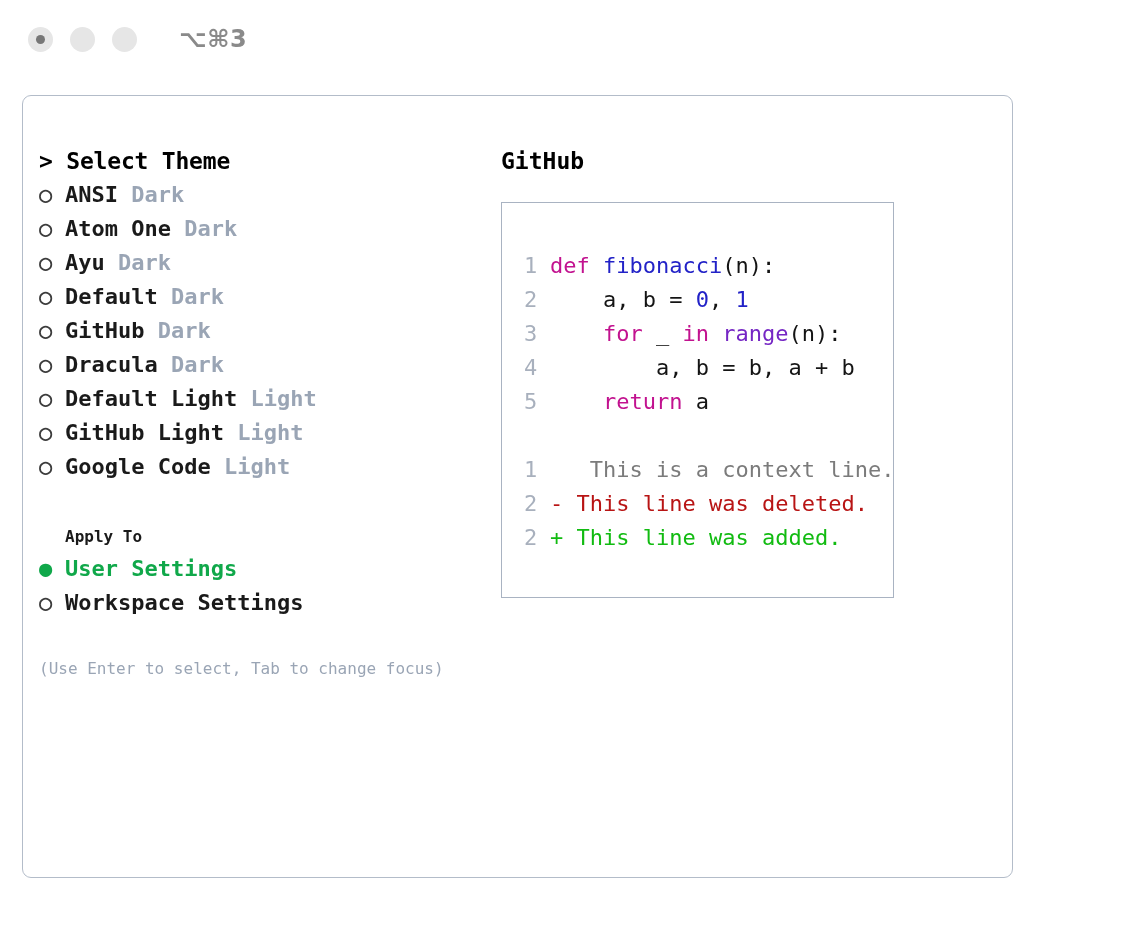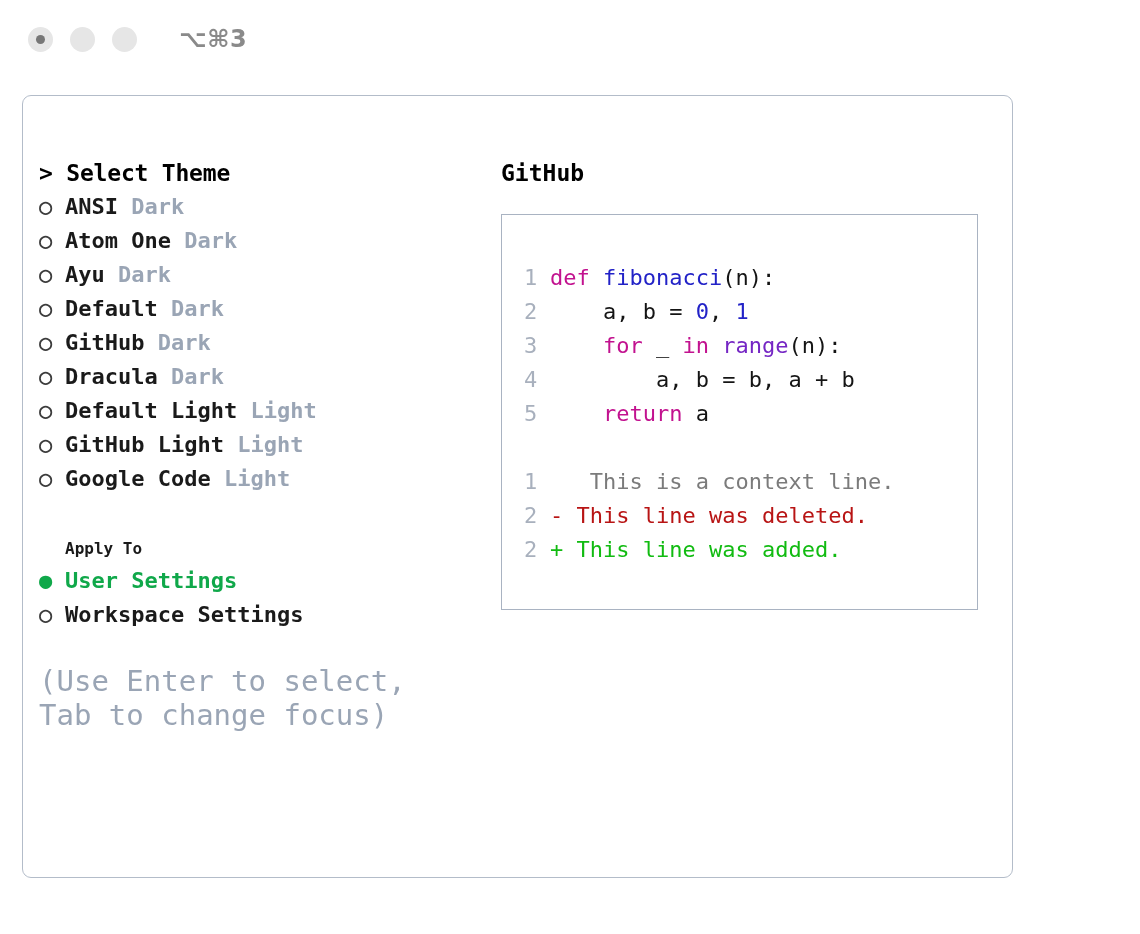--- a/index.html
+++ b/index.html
@@ -72,21 +72,21 @@
     width: 991px;
     height: 783px;
     box-sizing: border-box;
     border: 1.5px solid #b3bcc9;
     border-radius: 9px;
     background: #ffffff;
   }
 
   .panel-inner {
     position: absolute;
-    left: 0; top: 12px;
+    left: 0; top: 0;
     width: 100%;
     height: 100%;
   }
 
   
   .left-col {
     position: absolute;
     left: 16px;
     top: 48px;
     width: 440px;
@@ -121,21 +121,21 @@
   .theme-name.selected { color: #10a84a; }
   .theme-kind { color: #9aa5b5; }
 
   .apply-heading {
     color: #1a1a1a;
     font-size: 16px;
   }
 
   .hint {
     margin-top: 32px;
-    font-size: 29px;
+    font-size: 16px;
     line-height: 34px;
     color: #9aa5b5;
     width: 410px;
   }
 
   
   .right-col {
     position: absolute;
     left: 478px;
     top: 48px;
@@ -143,21 +143,21 @@
   }
   .preview-title {
     font-size: 23px;
     font-weight: bold;
     color: #000000;
     line-height: 34px;
   }
 
   .preview-box {
     margin-top: 24px;
-    width: 477px;
+    width: 393px;
     height: 396px;
     box-sizing: border-box;
     border: 1.5px solid #a9b3c2;
     background: #ffffff;
     padding: 46px 0 0 0;
   }
 
   .code-line {
     font-size: 22px;
     line-height: 34px;

